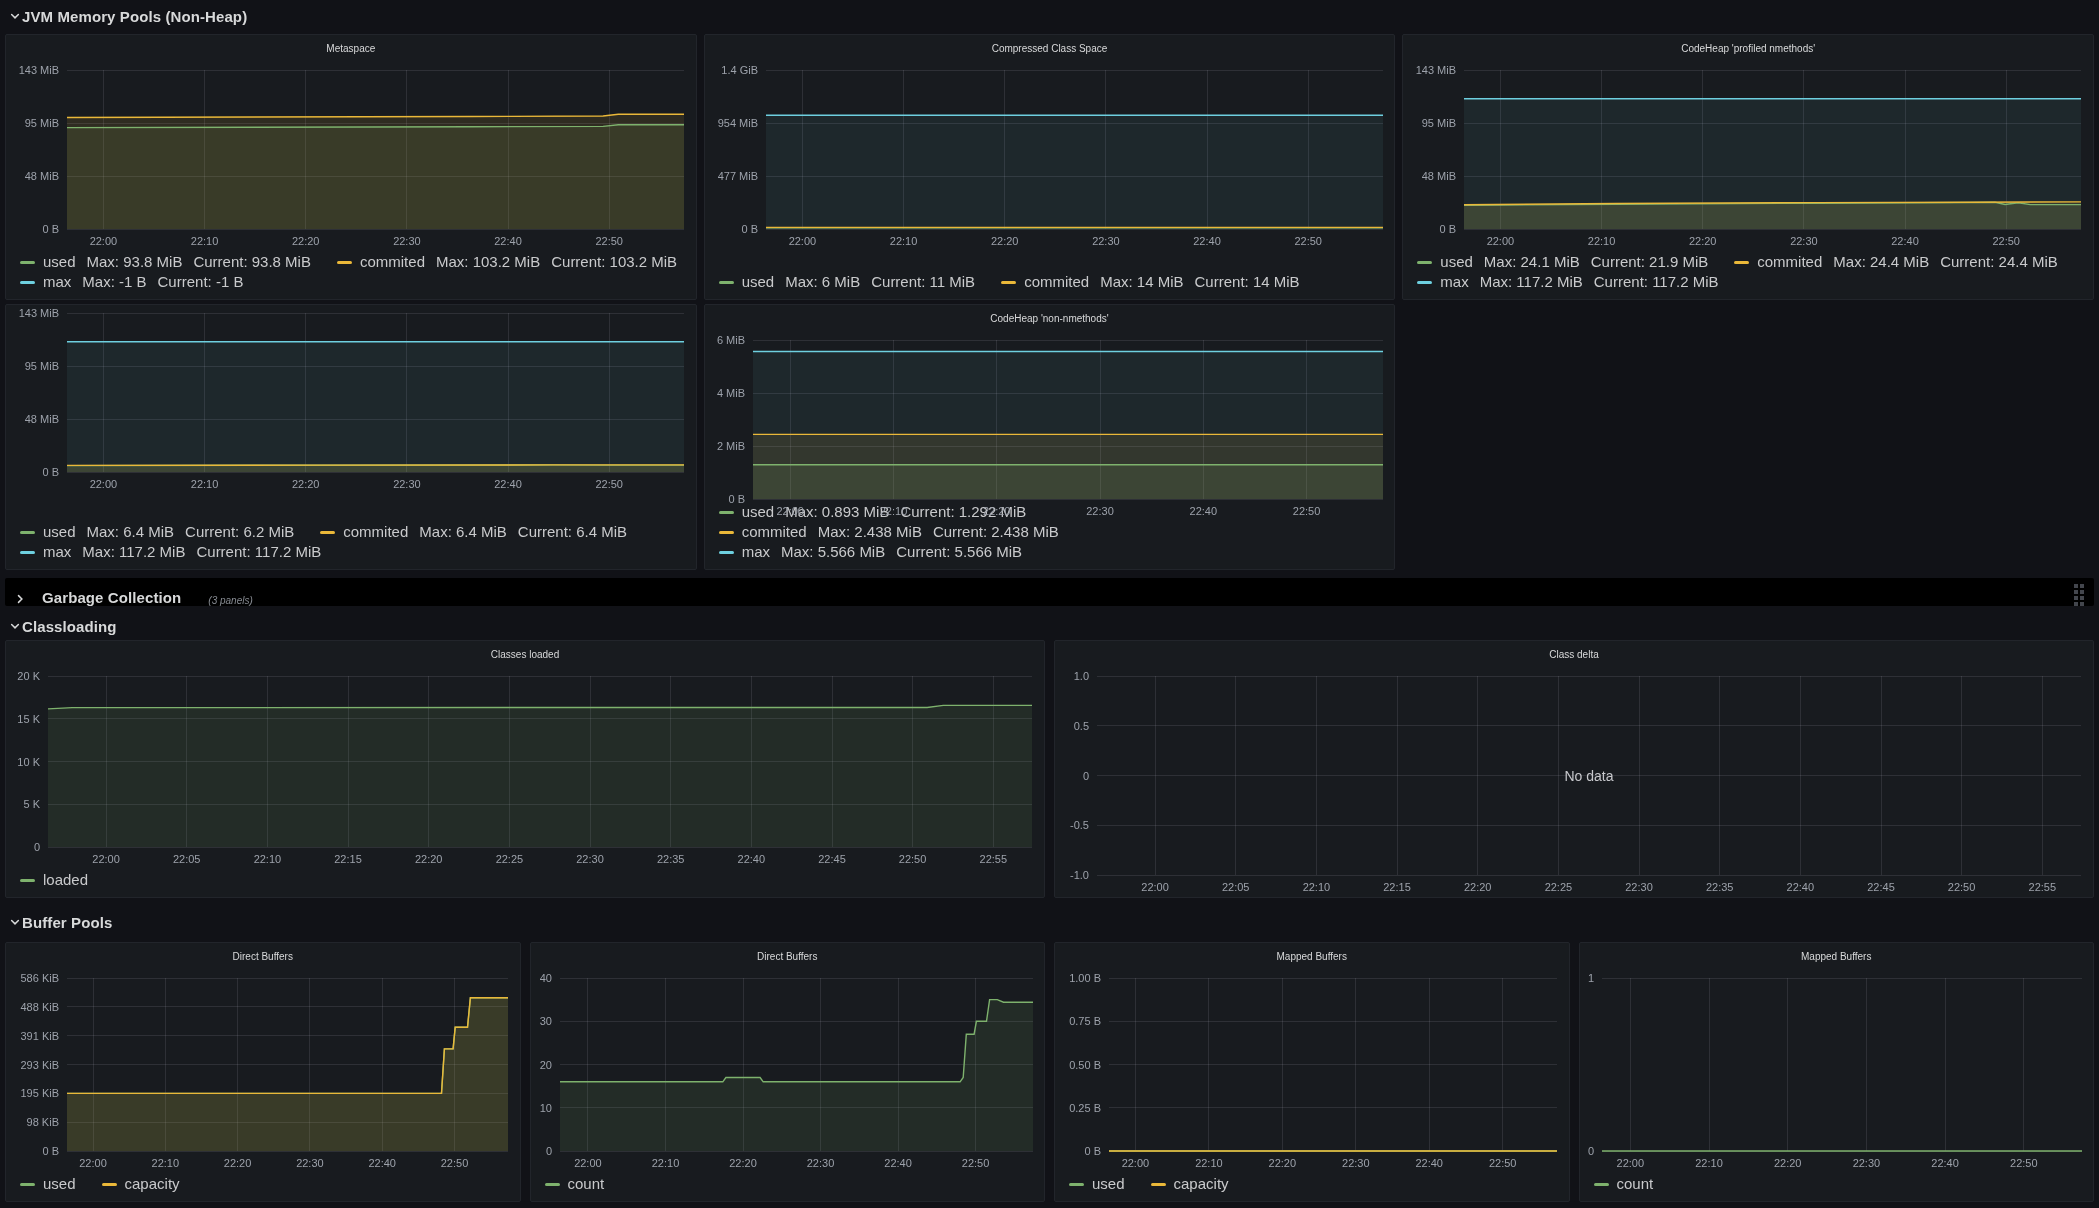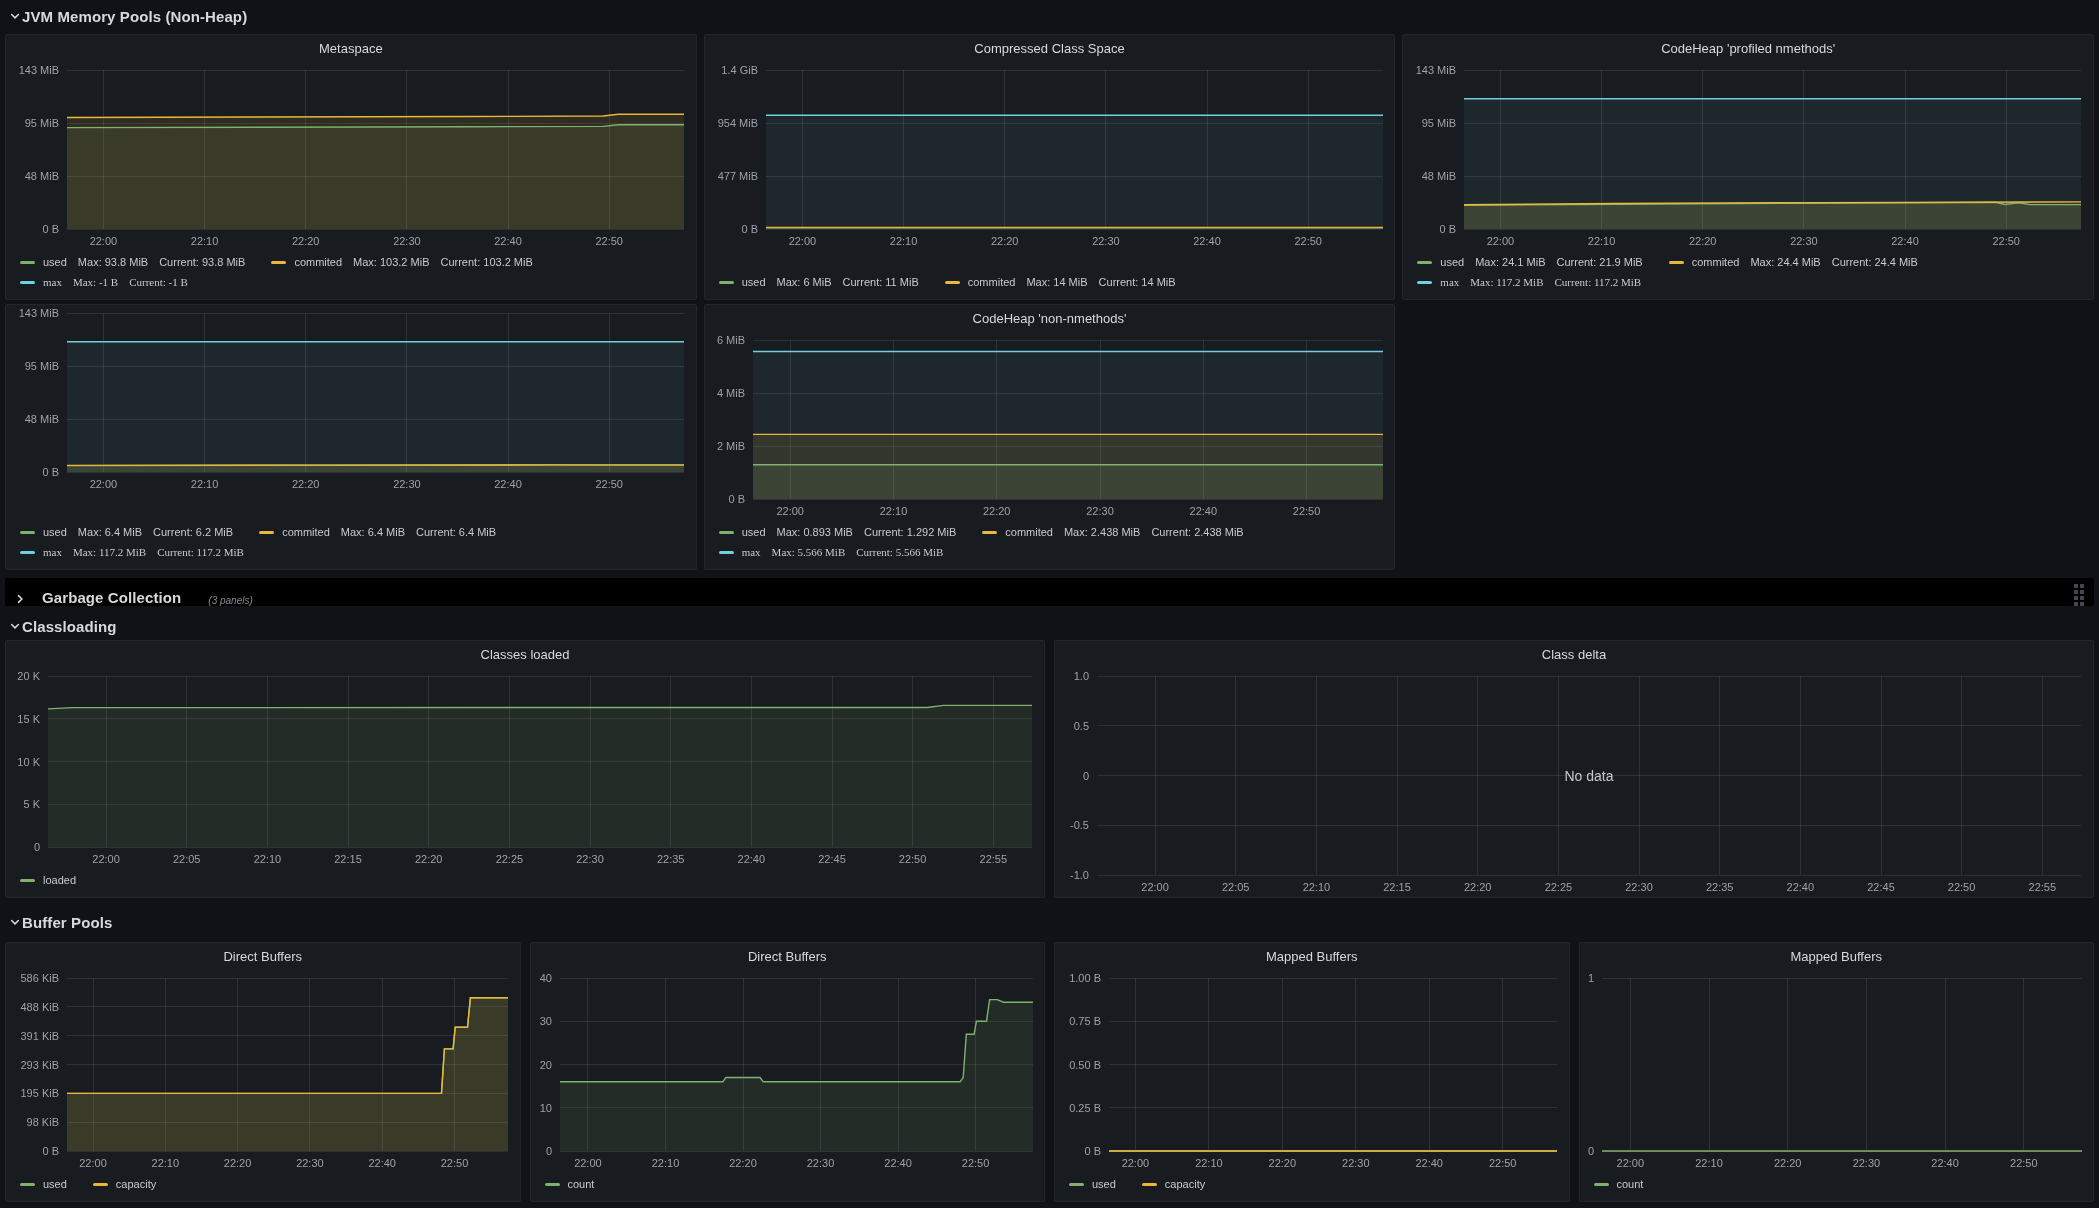--- a/index.html
+++ b/index.html
@@ -17,29 +17,29 @@
   .drag-dots{margin-left:auto;display:grid;grid-template-columns:repeat(2,4px);
              grid-auto-rows:4px;gap:2px;cursor:grab;}
   .drag-dots i{background:#43464d;display:block;}
   
   .grid3{display:grid;grid-template-columns:repeat(3,1fr);gap:7px;margin-top:4px;}
   .grid2{display:grid;grid-template-columns:repeat(2,1fr);gap:9px;}
   .grid4{display:grid;grid-template-columns:repeat(4,1fr);gap:9px;margin-top:6px;}
   .h266{height:266px}.h258{height:258px}.h260{height:260px}
   .panel{background:#181b1f;border:1px solid #22252b;border-radius:2px;
          display:flex;flex-direction:column;min-width:0;}
-  .panel-title{height:27px;line-height:27px;text-align:center;font-size:13px;
+  .panel-title{height:27px;line-height:27px;text-align:center;font-size:10px;
                font-weight:500;color:#d8d9da;cursor:pointer;white-space:nowrap;
                overflow:hidden;text-overflow:ellipsis;padding:0 10px;}
   .chart-area{flex:1;position:relative;min-height:0;}
   .chart-area svg{position:absolute;left:0;top:0;}
   .panel-legend{padding:1px 10px 7px 14px;display:flex;flex-wrap:wrap;align-items:center;
-                column-gap:26px;row-gap:0;font-size:11px;color:#c9cacc;line-height:20px;}
+                column-gap:26px;row-gap:0;font-size:15px;color:#c9cacc;line-height:20px;}
   .panel-legend:empty{display:none}
-  .panel-legend .legend-item:nth-child(3){flex-basis:100%;font-family:Liberation Serif, serif;}
+  .panel-legend .legend-item:nth-child(3){flex-basis:100%;}
   .legend-item{white-space:nowrap;cursor:pointer;}
   .swatch{display:inline-block;width:15px;height:3px;border-radius:2px;
           margin-right:8px;vertical-align:middle;position:relative;top:-1px;}
   .lval{margin-left:11px;}
   
   svg .grid{stroke:rgba(204,204,220,0.12);stroke-width:1;shape-rendering:crispEdges;}
   svg .tick{fill:#9da2ab;font-size:11px;font-family:"Liberation Sans",sans-serif;}
   svg .nodata{fill:#c7c8cc;font-size:14px;font-family:"Liberation Sans",sans-serif;}
 </style>
 </head>

